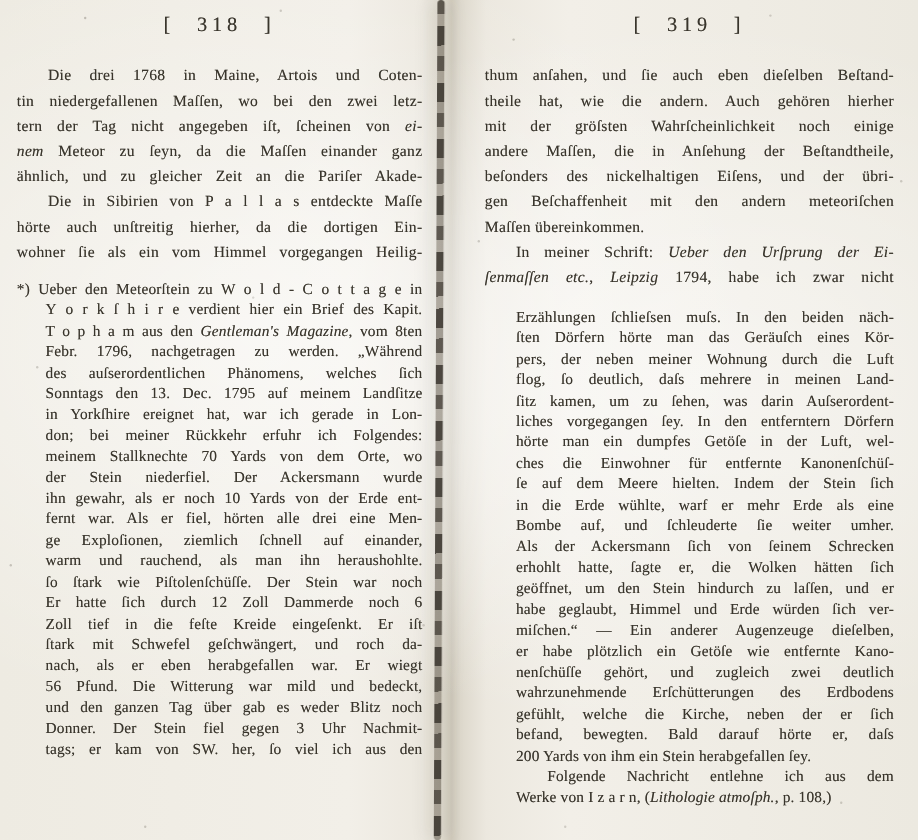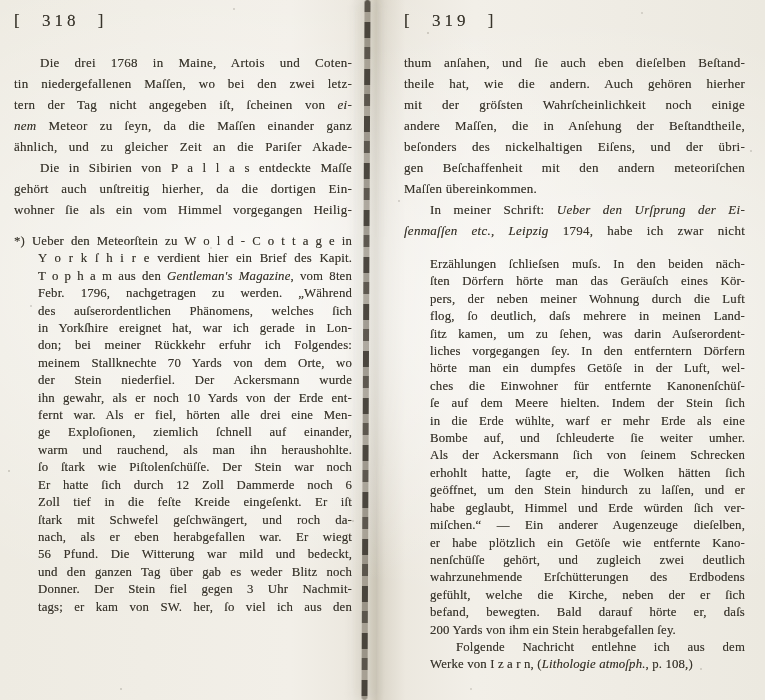--- a/index.html
+++ b/index.html
@@ -49,21 +49,21 @@
       742px 452px 0 0 rgba(70,62,50,0.20),
       120px 688px 0 0 rgba(70,62,50,0.24),
       470px 688px 0 0 rgba(70,62,50,0.20),
       700px 668px 0 0 rgba(70,62,50,0.22),
       210px 247px 0 0 rgba(70,62,50,0.18);
   }
   .page { position:absolute; top:10px; }
   .page-left  { left:14px;  width:338px; }
   .page-right { left:404px; width:341px; }
   .pagenum {
-    font-size:17px; line-height:22px;
+    text-align:center; font-size:17px; line-height:22px;
     letter-spacing:4px; word-spacing:10px;
     margin-bottom:20px;
   }
   .main { font-size:13px; line-height:21px; letter-spacing:0.25px; }
   .fn   { font-size:12.8px; line-height:17.4px; letter-spacing:0.15px; margin-left:24px; }
   .page-left  .fn { margin-top:13px; }
   .page-right .fn { margin-top:15px; margin-left:26px; }
   .tline { text-align:justify; text-align-last:justify; }
   .tline.noj    { text-align-last:left; }
   .tline.indent { padding-left:26px; }
@@ -82,30 +82,31 @@
     <div class="main">
       <div class="para">
           <div class="tline indent">Die drei 1768 in Maine, Artois und Coten-</div>
           <div class="tline">tin niedergefallenen Maſſen, wo bei den zwei letz-</div>
           <div class="tline">tern der Tag nicht angegeben iſt, ſcheinen von <i>ei-</i></div>
           <div class="tline"><i>nem</i> Meteor zu ſeyn, da die Maſſen einander ganz</div>
           <div class="tline">ähnlich, und zu gleicher Zeit an die Pariſer Akade-</div>
         </div>
       <div class="para">
           <div class="tline indent">Die in Sibirien von P a l l a s entdeckte Maſſe</div>
-          <div class="tline">gehört auch unſtreitig hierher, da die dortigen Ein-</div>
+          <div class="tline">hörte auch unſtreitig hierher, da die dortigen Ein-</div>
           <div class="tline">wohner ſie als ein vom Himmel vorgegangen Heilig-</div>
         </div>
     </div>
     <div class="fn">
         <div class="tline hang">*) Ueber den Meteorſtein zu W o l d - C o t t a g e in</div>
         <div class="tline">Y o r k ſ h i r e verdient hier ein Brief des Kapit.</div>
         <div class="tline">T o p h a m aus den <i>Gentleman's Magazine</i>, vom 8ten</div>
         <div class="tline">Febr. 1796, nachgetragen zu werden.  „Während</div>
         <div class="tline">des auſserordentlichen Phänomens, welches ſich</div>
+        <div class="tline">Sonntags den 13. Dec. 1795 auf meinem Landſitze</div>
         <div class="tline">in Yorkſhire ereignet hat, war ich gerade in Lon-</div>
         <div class="tline">don; bei meiner Rückkehr erfuhr ich Folgendes:</div>
         <div class="tline">meinem Stallknechte 70 Yards von dem Orte, wo</div>
         <div class="tline">der Stein niederfiel.  Der Ackersmann wurde</div>
         <div class="tline">ihn gewahr, als er noch 10 Yards von der Erde ent-</div>
         <div class="tline">fernt war.  Als er fiel, hörten alle drei eine Men-</div>
         <div class="tline">ge Exploſionen, ziemlich ſchnell auf einander,</div>
         <div class="tline">warm und rauchend, als man ihn heraushohlte.</div>
         <div class="tline">ſo ſtark wie Piſtolenſchüſſe.  Der Stein war noch</div>
         <div class="tline">Er hatte ſich durch 12 Zoll Dammerde noch 6</div>

